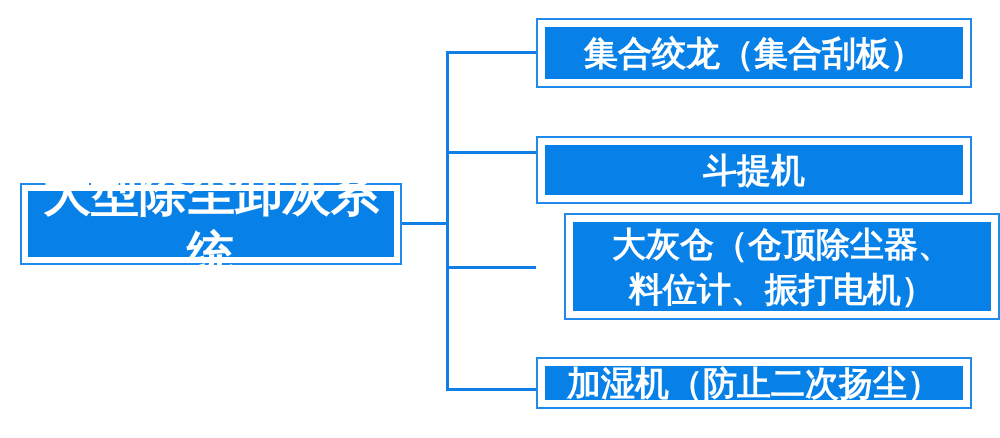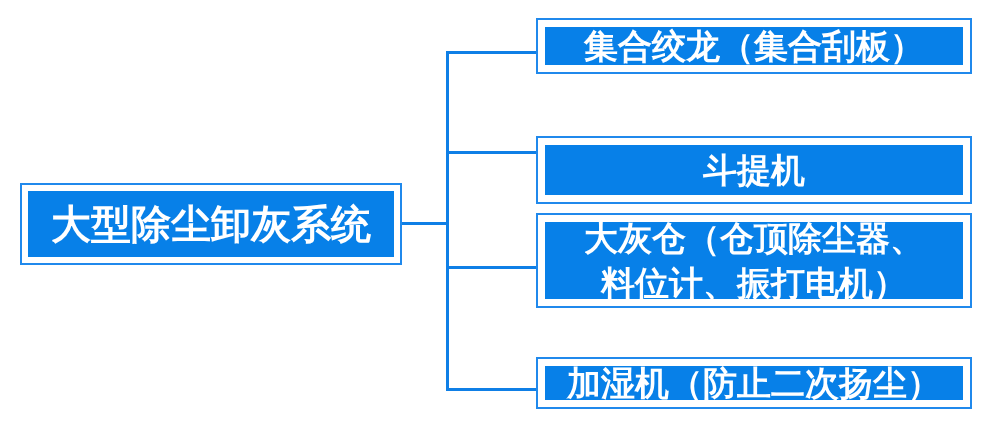--- a/index.html
+++ b/index.html
@@ -30,27 +30,27 @@
     background: var(--fill);
     color: var(--text);
     display: flex;
     align-items: center;
     justify-content: center;
     text-align: center;
     font-weight: bold;
     white-space: pre-line;
   }
   .root-node { left: 20px; top: 183px; width: 382px; height: 82px; }
-  .root-node .node-inner { font-size: 40px; line-height: 60px; }
+  .root-node .node-inner { font-size: 48px; line-height: 60px; }
 
   .child-node { left: 536px; width: 436px; }
   .child-node .node-inner { inset: 7px; font-size: 34px; line-height: 45px; }
-  .child-1 { top: 18px;  height: 56px; }
+  .child-1 { top: 18px;  height: 70px; }
   .child-2 { top: 118px; height: 68px; margin-top: 18px; }
-  .child-3 { top: 213px; height: 95px; }
+  .child-3 { top: 213px; height: 107px; margin-left: 28px; }
   .child-4 { top: 357px; height: 52px; }
 
   .connector {
     position: absolute;
     background: var(--line);
   }
   .conn-root  { left: 402px; top: 222px; width: 47px; height: 3px; }
   .conn-spine { left: 446px; top: 51px;  width: 3px;  height: 340px; }
   .conn-b1    { left: 446px; top: 51px;  width: 90px; height: 3px; }
   .conn-b2    { left: 446px; top: 151px; width: 90px; height: 3px; }

